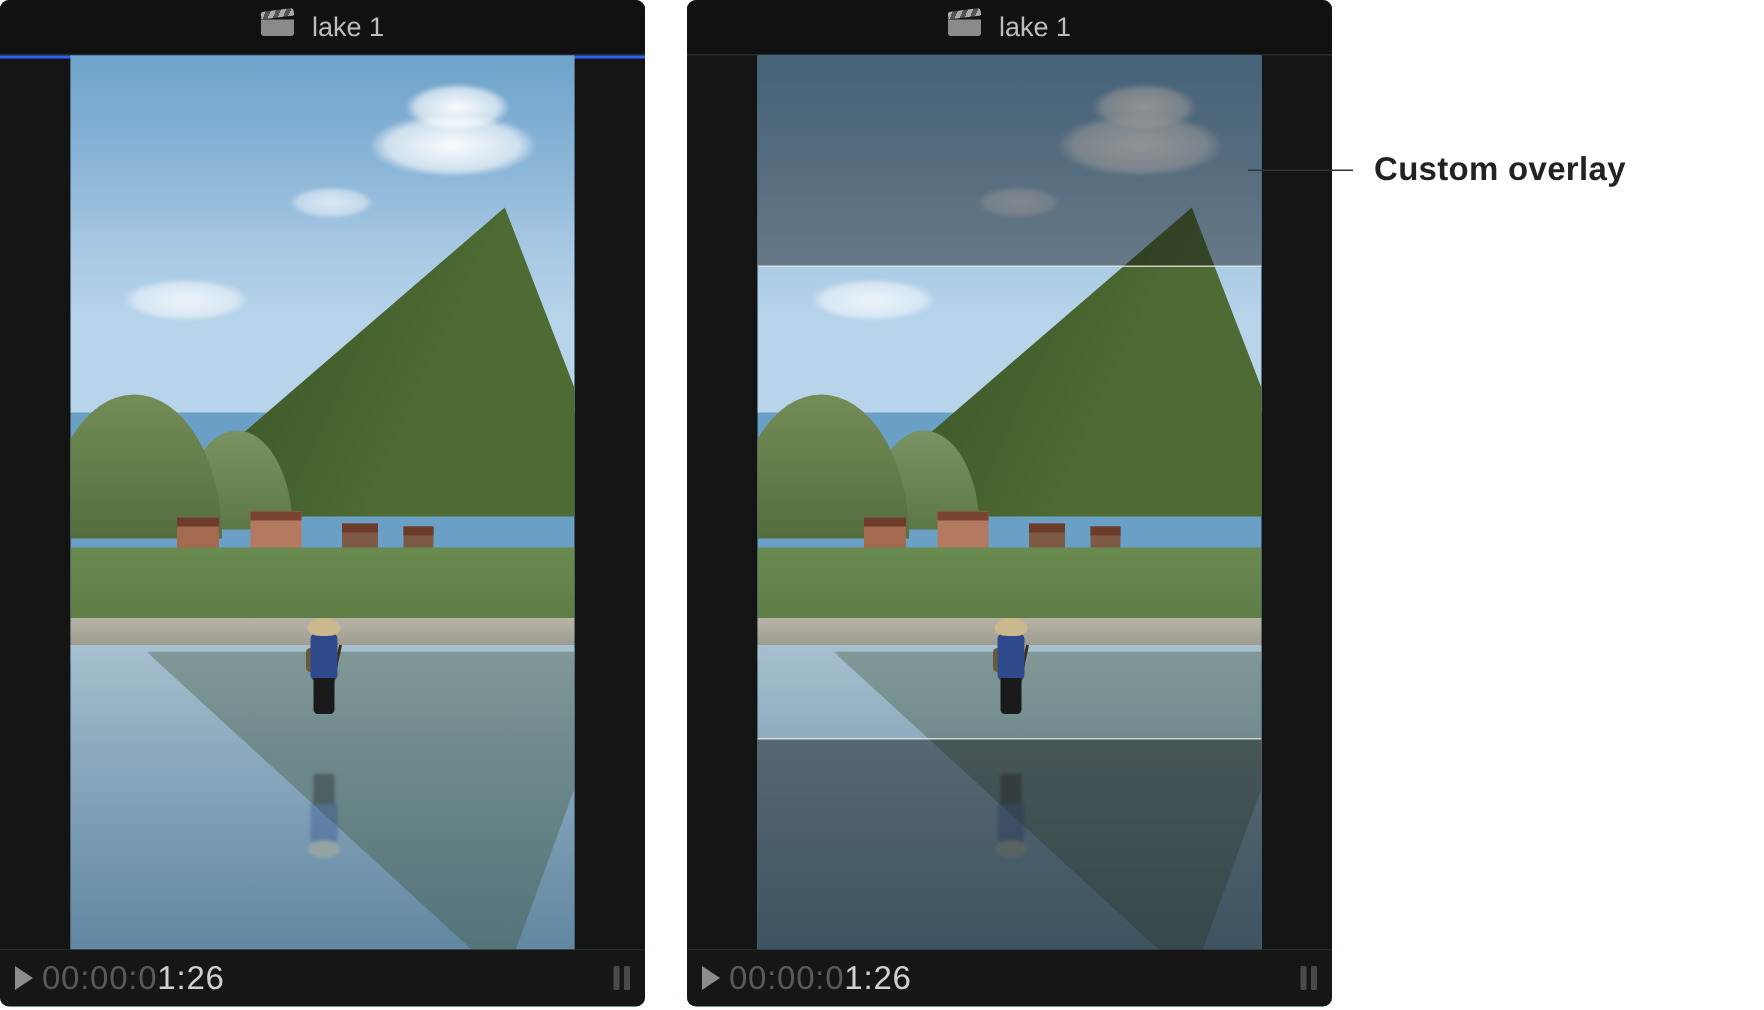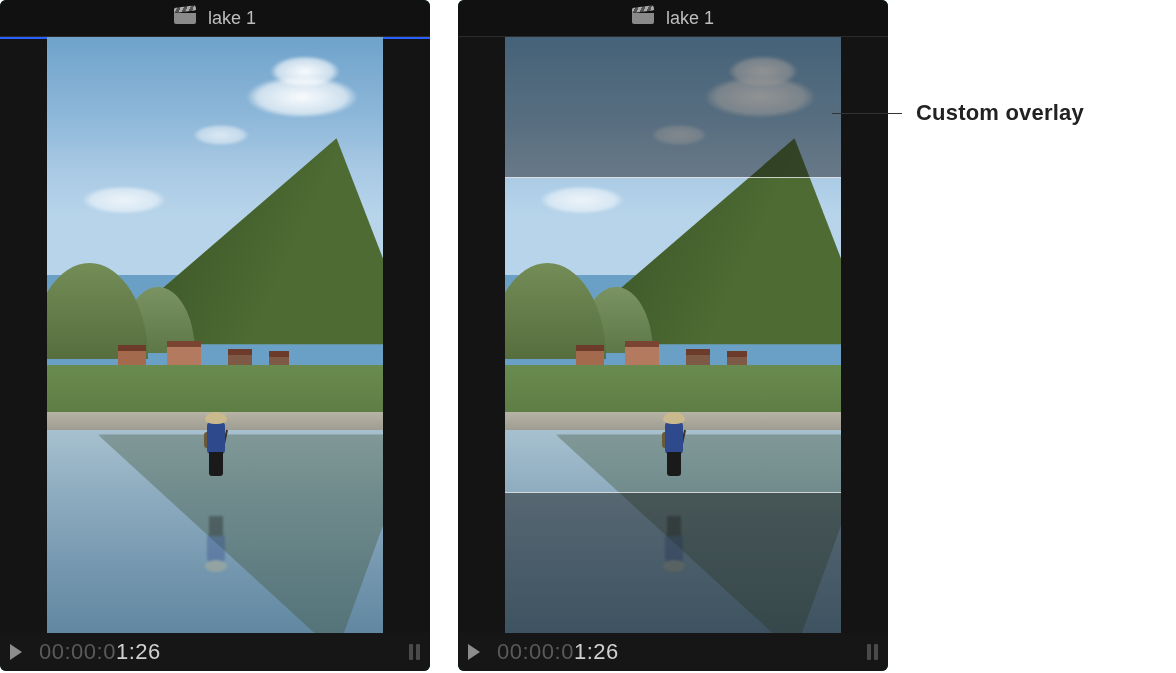--- a/index.html
+++ b/index.html
@@ -192,21 +192,21 @@
     border-width: 0;
   }
   .overlay-band.top { top:0; height:140px; border-bottom-width:1px; }
   .overlay-band.bottom { bottom:0; height:140px; border-top-width:1px; }
 
   .controlbar {
     position:absolute; left:0; right:0; bottom:0; height:38px;
     background:#161616;
     display:flex; align-items:center;
     padding:0 10px;
-    gap:17px;
+    gap:6px;
     color:#8c8c8c;
     font-family: "Helvetica Neue", Arial, sans-serif;
   }
   .play-btn {
     width:0;height:0;border-style:solid;border-width:8px 0 8px 12px;
     border-color: transparent transparent transparent #8c8c8c;
   }
   .timecode {
     font-size:22px; letter-spacing:0.5px;
     font-variant-numeric: tabular-nums;

